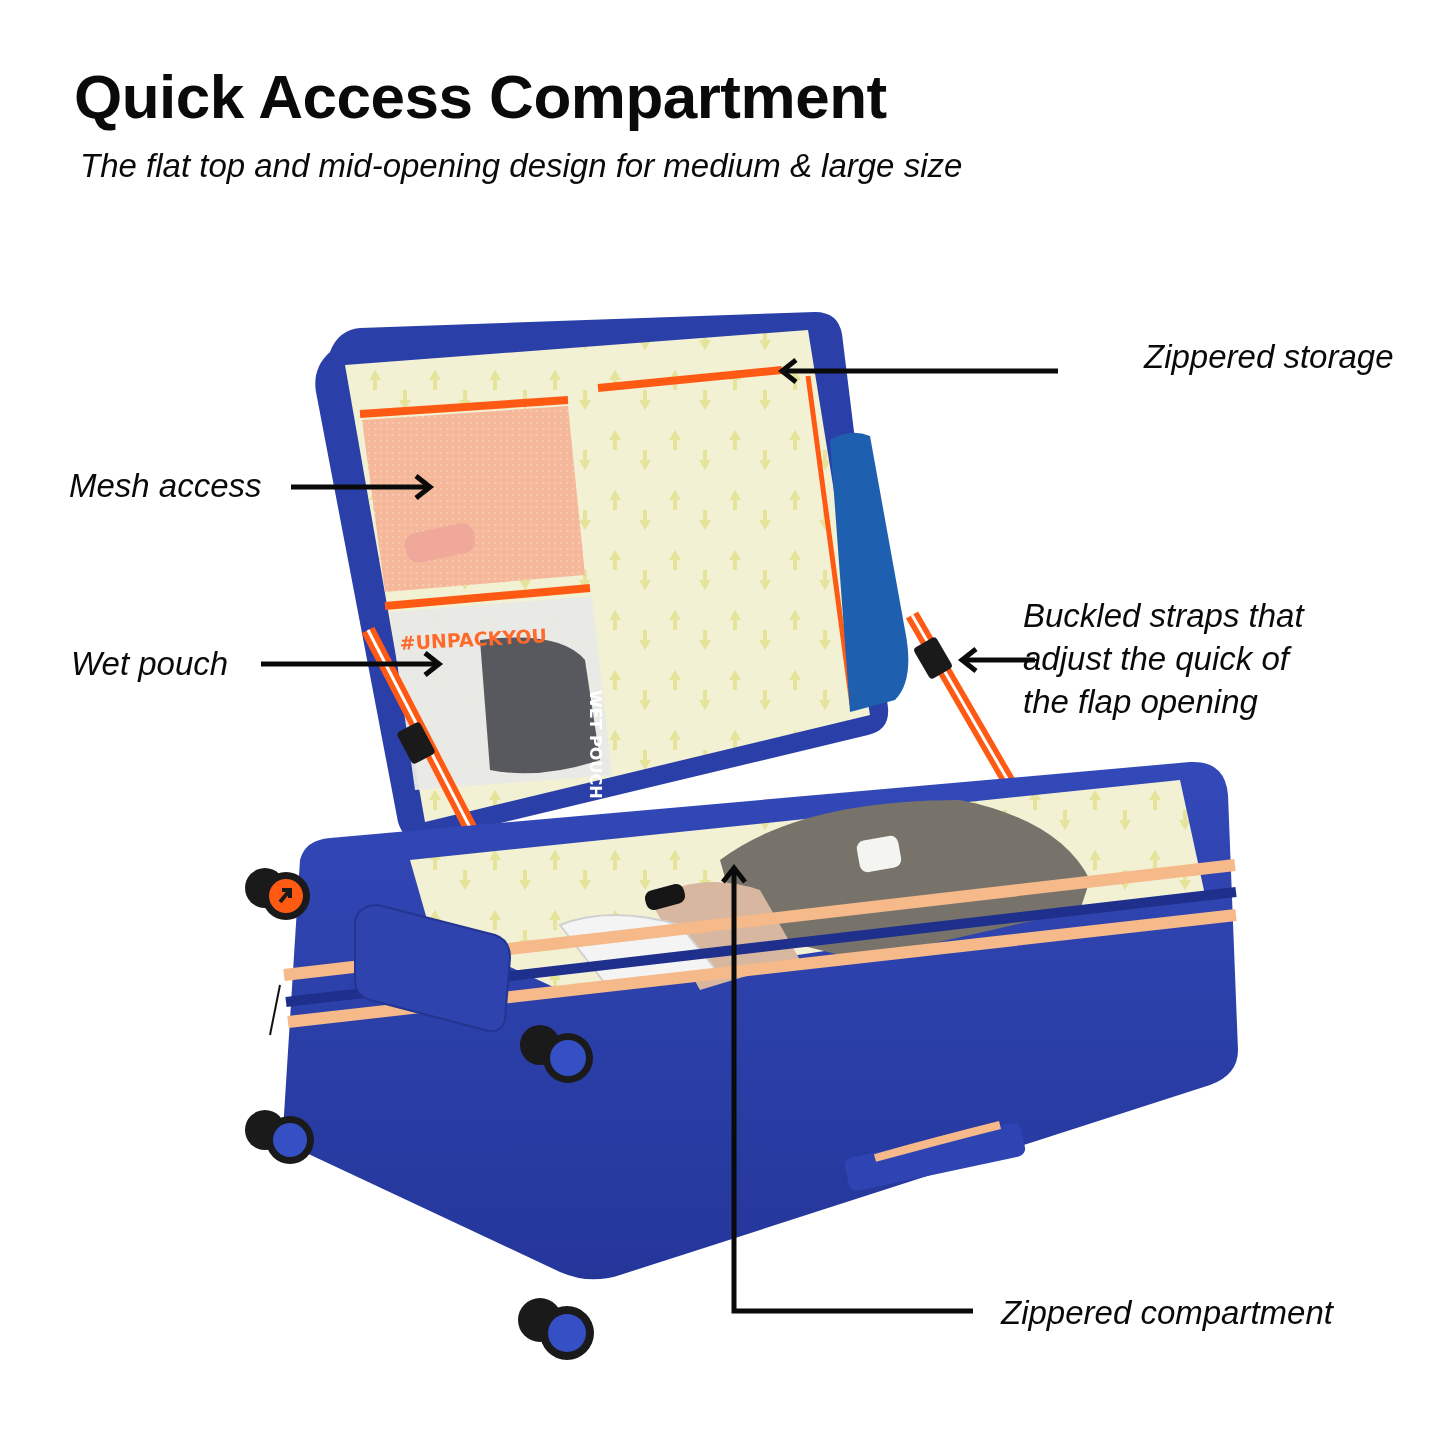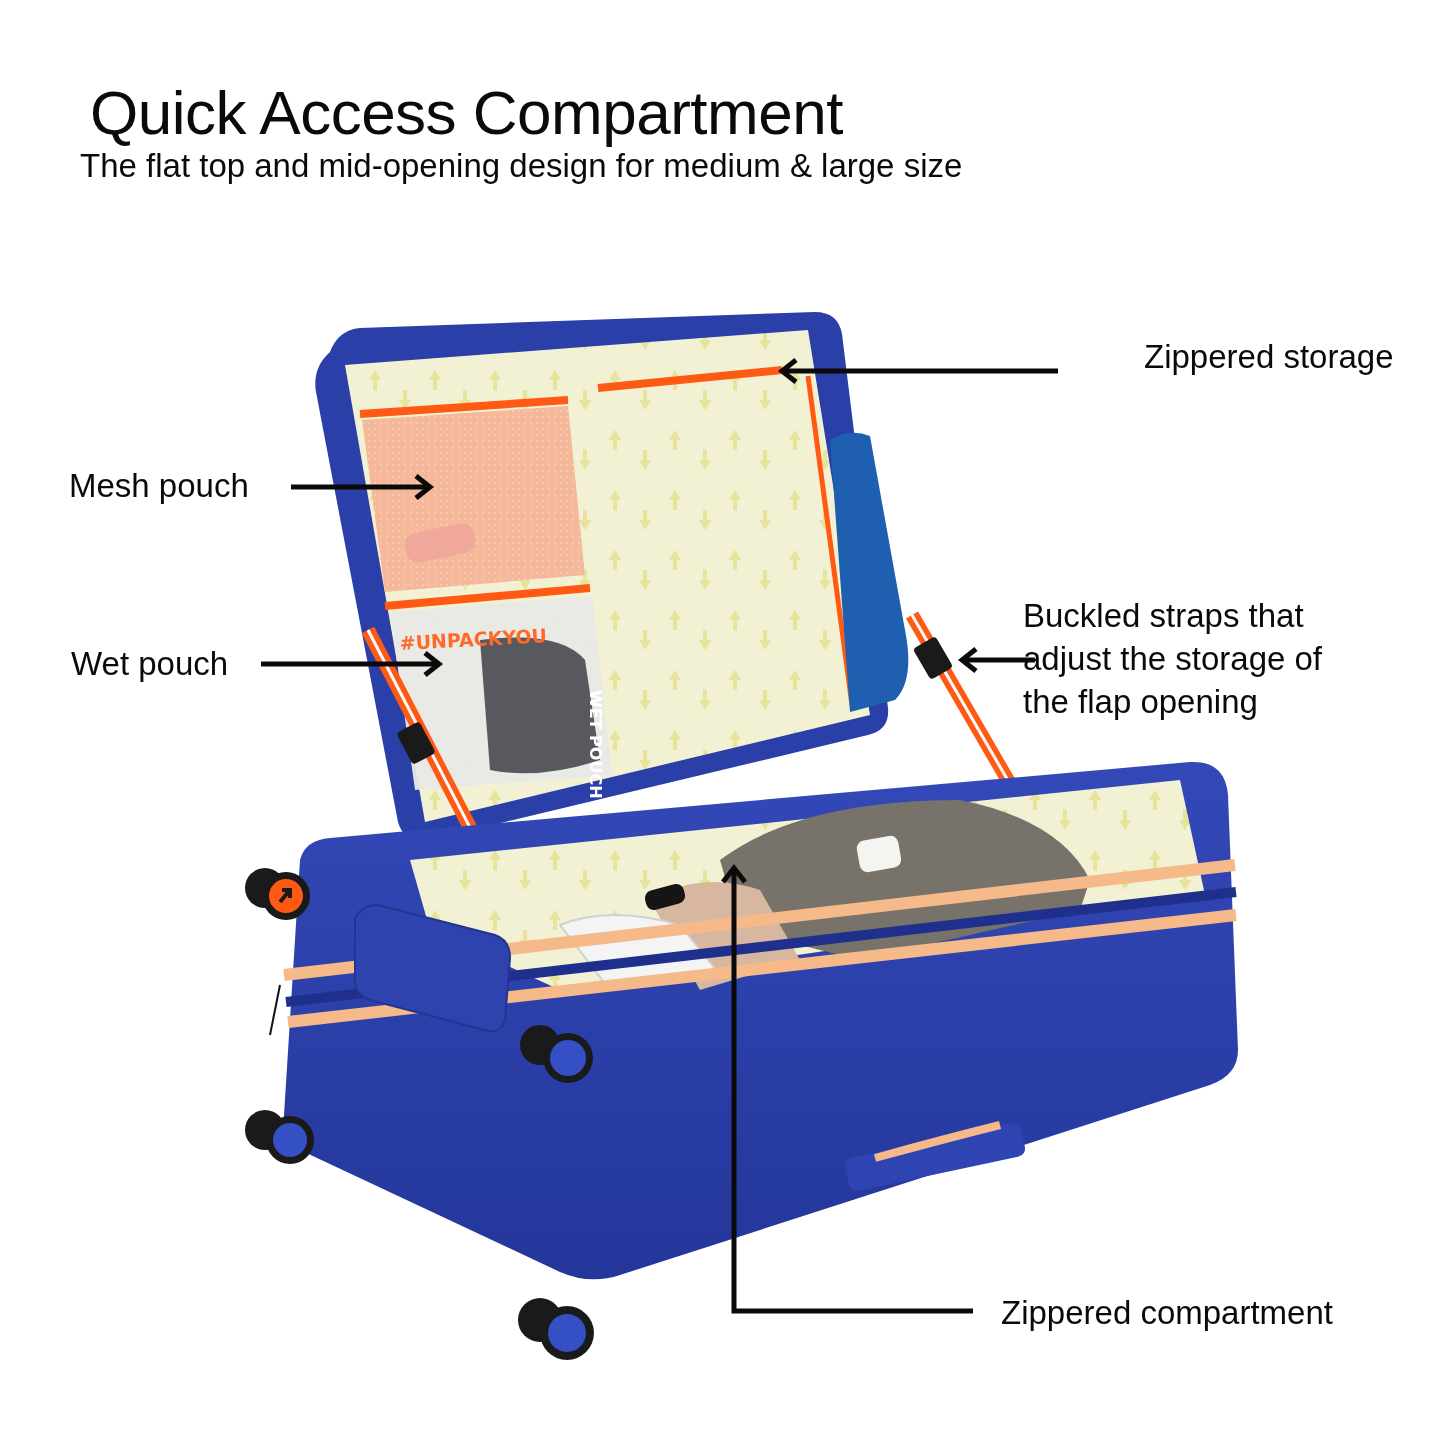--- a/index.html
+++ b/index.html
@@ -1,21 +1,21 @@
 <!DOCTYPE html>
 <html><head>
 <meta charset="utf-8">
 <style>
   html, body { margin: 0; padding: 0; background: #ffffff; }
   body { width: 1445px; height: 1445px; position: relative; overflow: hidden; font-family: "Liberation Sans", "DejaVu Sans", sans-serif; color: #0a0a0a; }
-  .title { position: absolute; left: 74px; top: 66px; font-size: 62px; font-weight: 400; letter-spacing: -0.5px; margin: 16px; line-height: 1; }
+  .title { position: absolute; left: 74px; top: 66px; font-size: 62px; font-weight: 700; letter-spacing: -0.5px; margin: 0; line-height: 1; }
   .subtitle { position: absolute; left: 80px; top: 144px; width: 1040px; font-size: 33px; line-height: 44px; margin: 0; font-weight: 400; }
   .illustration { position: absolute; left: 0; top: 0; width: 1445px; height: 1445px; }
   .callout { position: absolute; font-size: 33px; line-height: 43px; white-space: nowrap; }
-  .callout-line { display: block; }
+  .callout-line { display: block; font-style: italic; }
   .lbl-zip { left: 1144px; top: 335px; }
   .lbl-mesh { left: 69px; top: 464px; }
   .lbl-wet { left: 71px; top: 642px; }
   .lbl-buckle { left: 1023px; top: 594px; }
   .lbl-storage { left: 1001px; top: 1291px; }
   .arrows { position: absolute; left: 0; top: 0; width: 1445px; height: 1445px; pointer-events: none; }
 </style>
 </head>
 <body>
 
@@ -141,28 +141,28 @@
       <path d="M723 882 L734 868 L745 882"></path>
     </g>
   </g>
 </svg>
 
 <div class="callout lbl-zip">
   <span class="callout-line">Zippered storage</span>
 </div>
 
 <div class="callout lbl-mesh">
-  <span class="callout-line">Mesh pouch</span>
+  <span class="callout-line">Mesh access</span>
 </div>
 
 <div class="callout lbl-wet">
   <span class="callout-line">Wet pouch</span>
 </div>
 
 <div class="callout lbl-buckle">
   <span class="callout-line">Buckled straps that</span>
-  <span class="callout-line">adjust the storage of</span>
+  <span class="callout-line">adjust the quick of</span>
   <span class="callout-line">the flap opening</span>
 </div>
 
 <div class="callout lbl-storage">
   <span class="callout-line">Zippered compartment</span>
 </div>
 
 </body></html>

